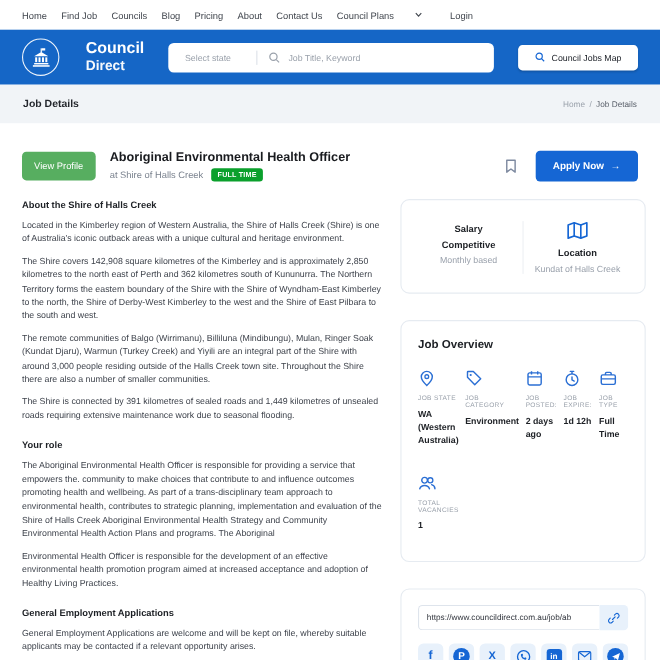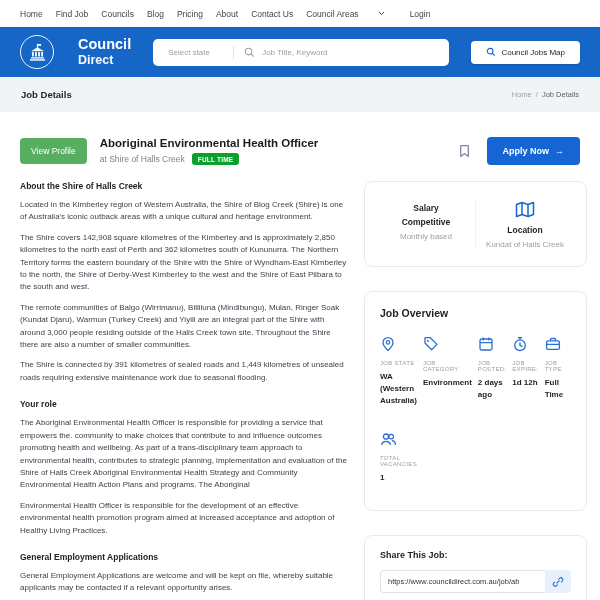--- a/index.html
+++ b/index.html
@@ -102,21 +102,21 @@
 <body>
 
 <nav class="topnav">
   <span class="navitem">Home</span>
   <span class="navitem">Find Job</span>
   <span class="navitem">Councils</span>
   <span class="navitem">Blog</span>
   <span class="navitem">Pricing</span>
   <span class="navitem">About</span>
   <span class="navitem">Contact Us</span>
-  <span class="navitem">Council Areas</span>
+  <span class="navitem">Council Plans</span>
   <span class="chev">
     <svg width="7" height="5" viewBox="0 0 8 6">
         <path d="M1 1 L4 4.4 L7 1" fill="none" stroke="#41464e" stroke-width="1.2"></path>
       </svg>
   </span>
   <span class="navitem login">Login</span>
 </nav>
 
 <header class="bluebar">
   <div class="logo">
@@ -191,21 +191,21 @@
   <button class="applybtn">
     <span>Apply Now</span>
     <span>→</span>
   </button>
 </section>
 
 <main class="main">
 
   <div class="leftcol">
     <h3 class="first">About the Shire of Halls Creek</h3>
-    <p>Located in the Kimberley region of Western Australia, the Shire of Blog Creek (Shire) is one of Australia's iconic outback areas with a unique cultural and heritage environment.</p>
+    <p>Located in the Kimberley region of Western Australia, the Shire of Halls Creek (Shire) is one of Australia's iconic outback areas with a unique cultural and heritage environment.</p>
     <p>The Shire covers 142,908 square kilometres of the Kimberley and is approximately 2,850 kilometres to the north east of Perth and 362 kilometres south of Kununurra. The Northern Territory forms the eastern boundary of the Shire with the Shire of Wyndham-East Kimberley to the north, the Shire of Derby-West Kimberley to the west and the Shire of East Pilbara to the south and west.</p>
     <p>The remote communities of Balgo (Wirrimanu), Billiluna (Mindibungu), Mulan, Ringer Soak (Kundat Djaru), Warmun (Turkey Creek) and Yiyili are an integral part of the Shire with around 3,000 people residing outside of the Halls Creek town site. Throughout the Shire there are also a number of smaller communities.</p>
     <p>The Shire is connected by 391 kilometres of sealed roads and 1,449 kilometres of unsealed roads requiring extensive maintenance work due to seasonal flooding.</p>
 
     <h3>Your role</h3>
     <p>The Aboriginal Environmental Health Officer is responsible for providing a service that empowers the. community to make choices that contribute to and influence outcomes promoting health and wellbeing. As part of a trans-disciplinary team approach to environmental health, contributes to strategic planning, implementation and evaluation of the Shire of Halls Creek Aboriginal Environmental Health Strategy and Community Environmental Health Action Plans and programs. The Aboriginal</p>
     <p>Environmental Health Officer is responsible for the development of an effective environmental health promotion program aimed at increased acceptance and adoption of Healthy Living Practices.</p>
 
     <h3>General Employment Applications</h3>
     <p>General Employment Applications are welcome and will be kept on file, whereby suitable applicants may be contacted if a relevant opportunity arises.</p>
@@ -293,21 +293,20 @@
                 <path d="M1.6 13.4 a4.6 4.2 0 0 1 8.8 0 M12.4 9.6 a4 4 0 0 1 3 3.8" fill="none" stroke="#2B6FD4" stroke-width="1.3" stroke-linecap="round"></path>
               </svg>
           </span>
           <div class="ov-label">TOTAL VACANCIES</div>
           <div class="ov-value">1</div>
         </div>
       </div>
     </div>
 
     <div class="card share">
-      <h3>Share This Job:</h3>
       <div class="share-row">
         <input class="share-input" type="text" value="https://www.councildirect.com.au/job/ab" style="">
         <button class="share-linkbtn">
           <span style="display:flex;">
             <svg width="12" height="12" viewBox="0 0 14 14">
                 <path d="M5.6 8.4 L8.4 5.6" stroke="#1566D4" stroke-width="1.2" stroke-linecap="round"></path>
                 <path d="M7.6 3.8 L9 2.4 a2.3 2.3 0 0 1 3.2 3.2 L10.8 7" fill="none" stroke="#1566D4" stroke-width="1.2" stroke-linecap="round"></path>
                 <path d="M6.4 10.2 L5 11.6 a2.3 2.3 0 0 1 -3.2 -3.2 L3.2 7" fill="none" stroke="#1566D4" stroke-width="1.2" stroke-linecap="round"></path>
               </svg>
           </span>

